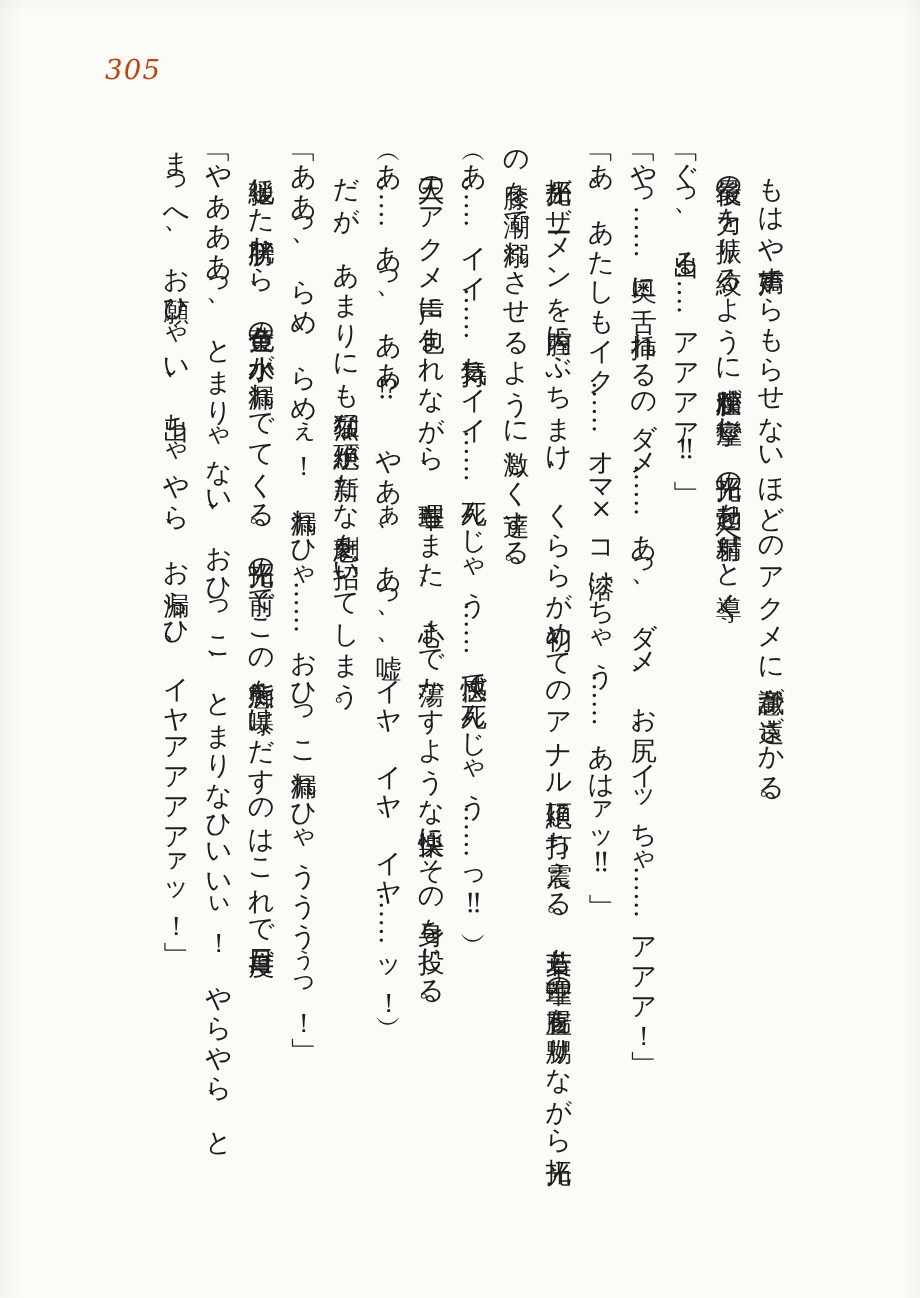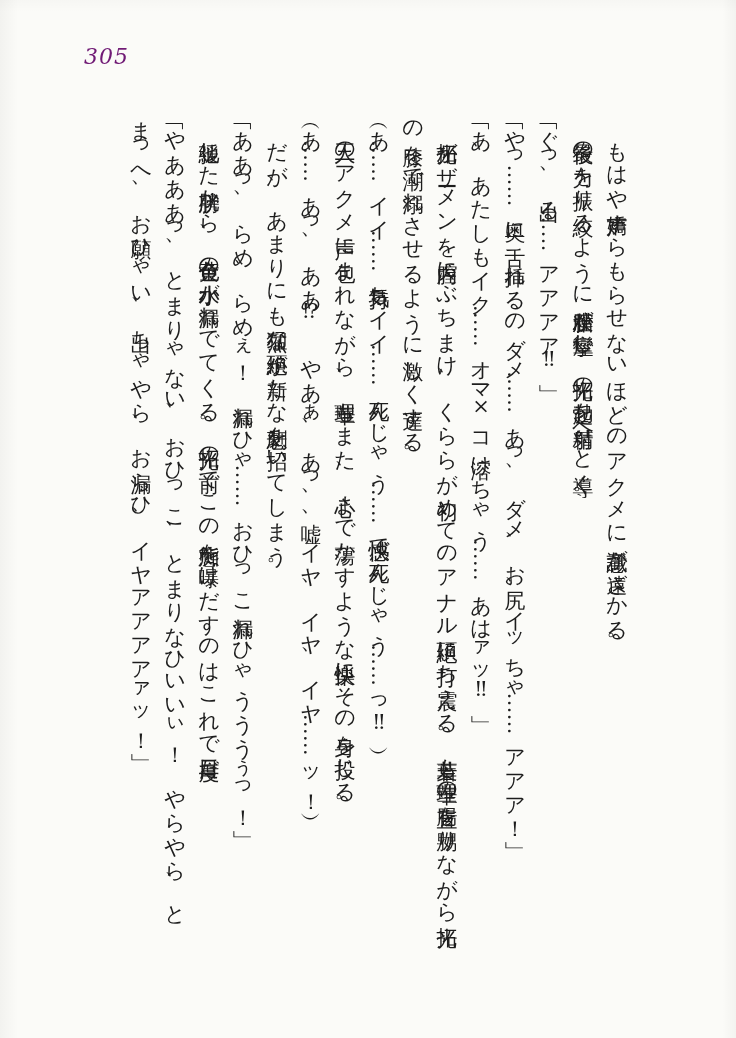--- a/index.html
+++ b/index.html
@@ -23,21 +23,21 @@
       linear-gradient(to right, rgba(0,0,0,0.035), rgba(0,0,0,0) 18px),
       linear-gradient(to left, rgba(0,0,0,0.03), rgba(0,0,0,0) 14px),
       linear-gradient(to bottom, rgba(0,0,0,0.02), rgba(0,0,0,0) 12px);
   }
   .page-number {
     position: absolute;
     top: 44px;
     left: 84px;
     font-size: 22px;
     font-style: italic;
-    color: #701a75;
+    color: #c2410c;
     letter-spacing: 1px;
   }
   .text-block {
     position: absolute;
     top: 106px;
     right: 102px;
     height: 817px;
     width: 578px;
     writing-mode: vertical-rl;
     text-orientation: mixed;

